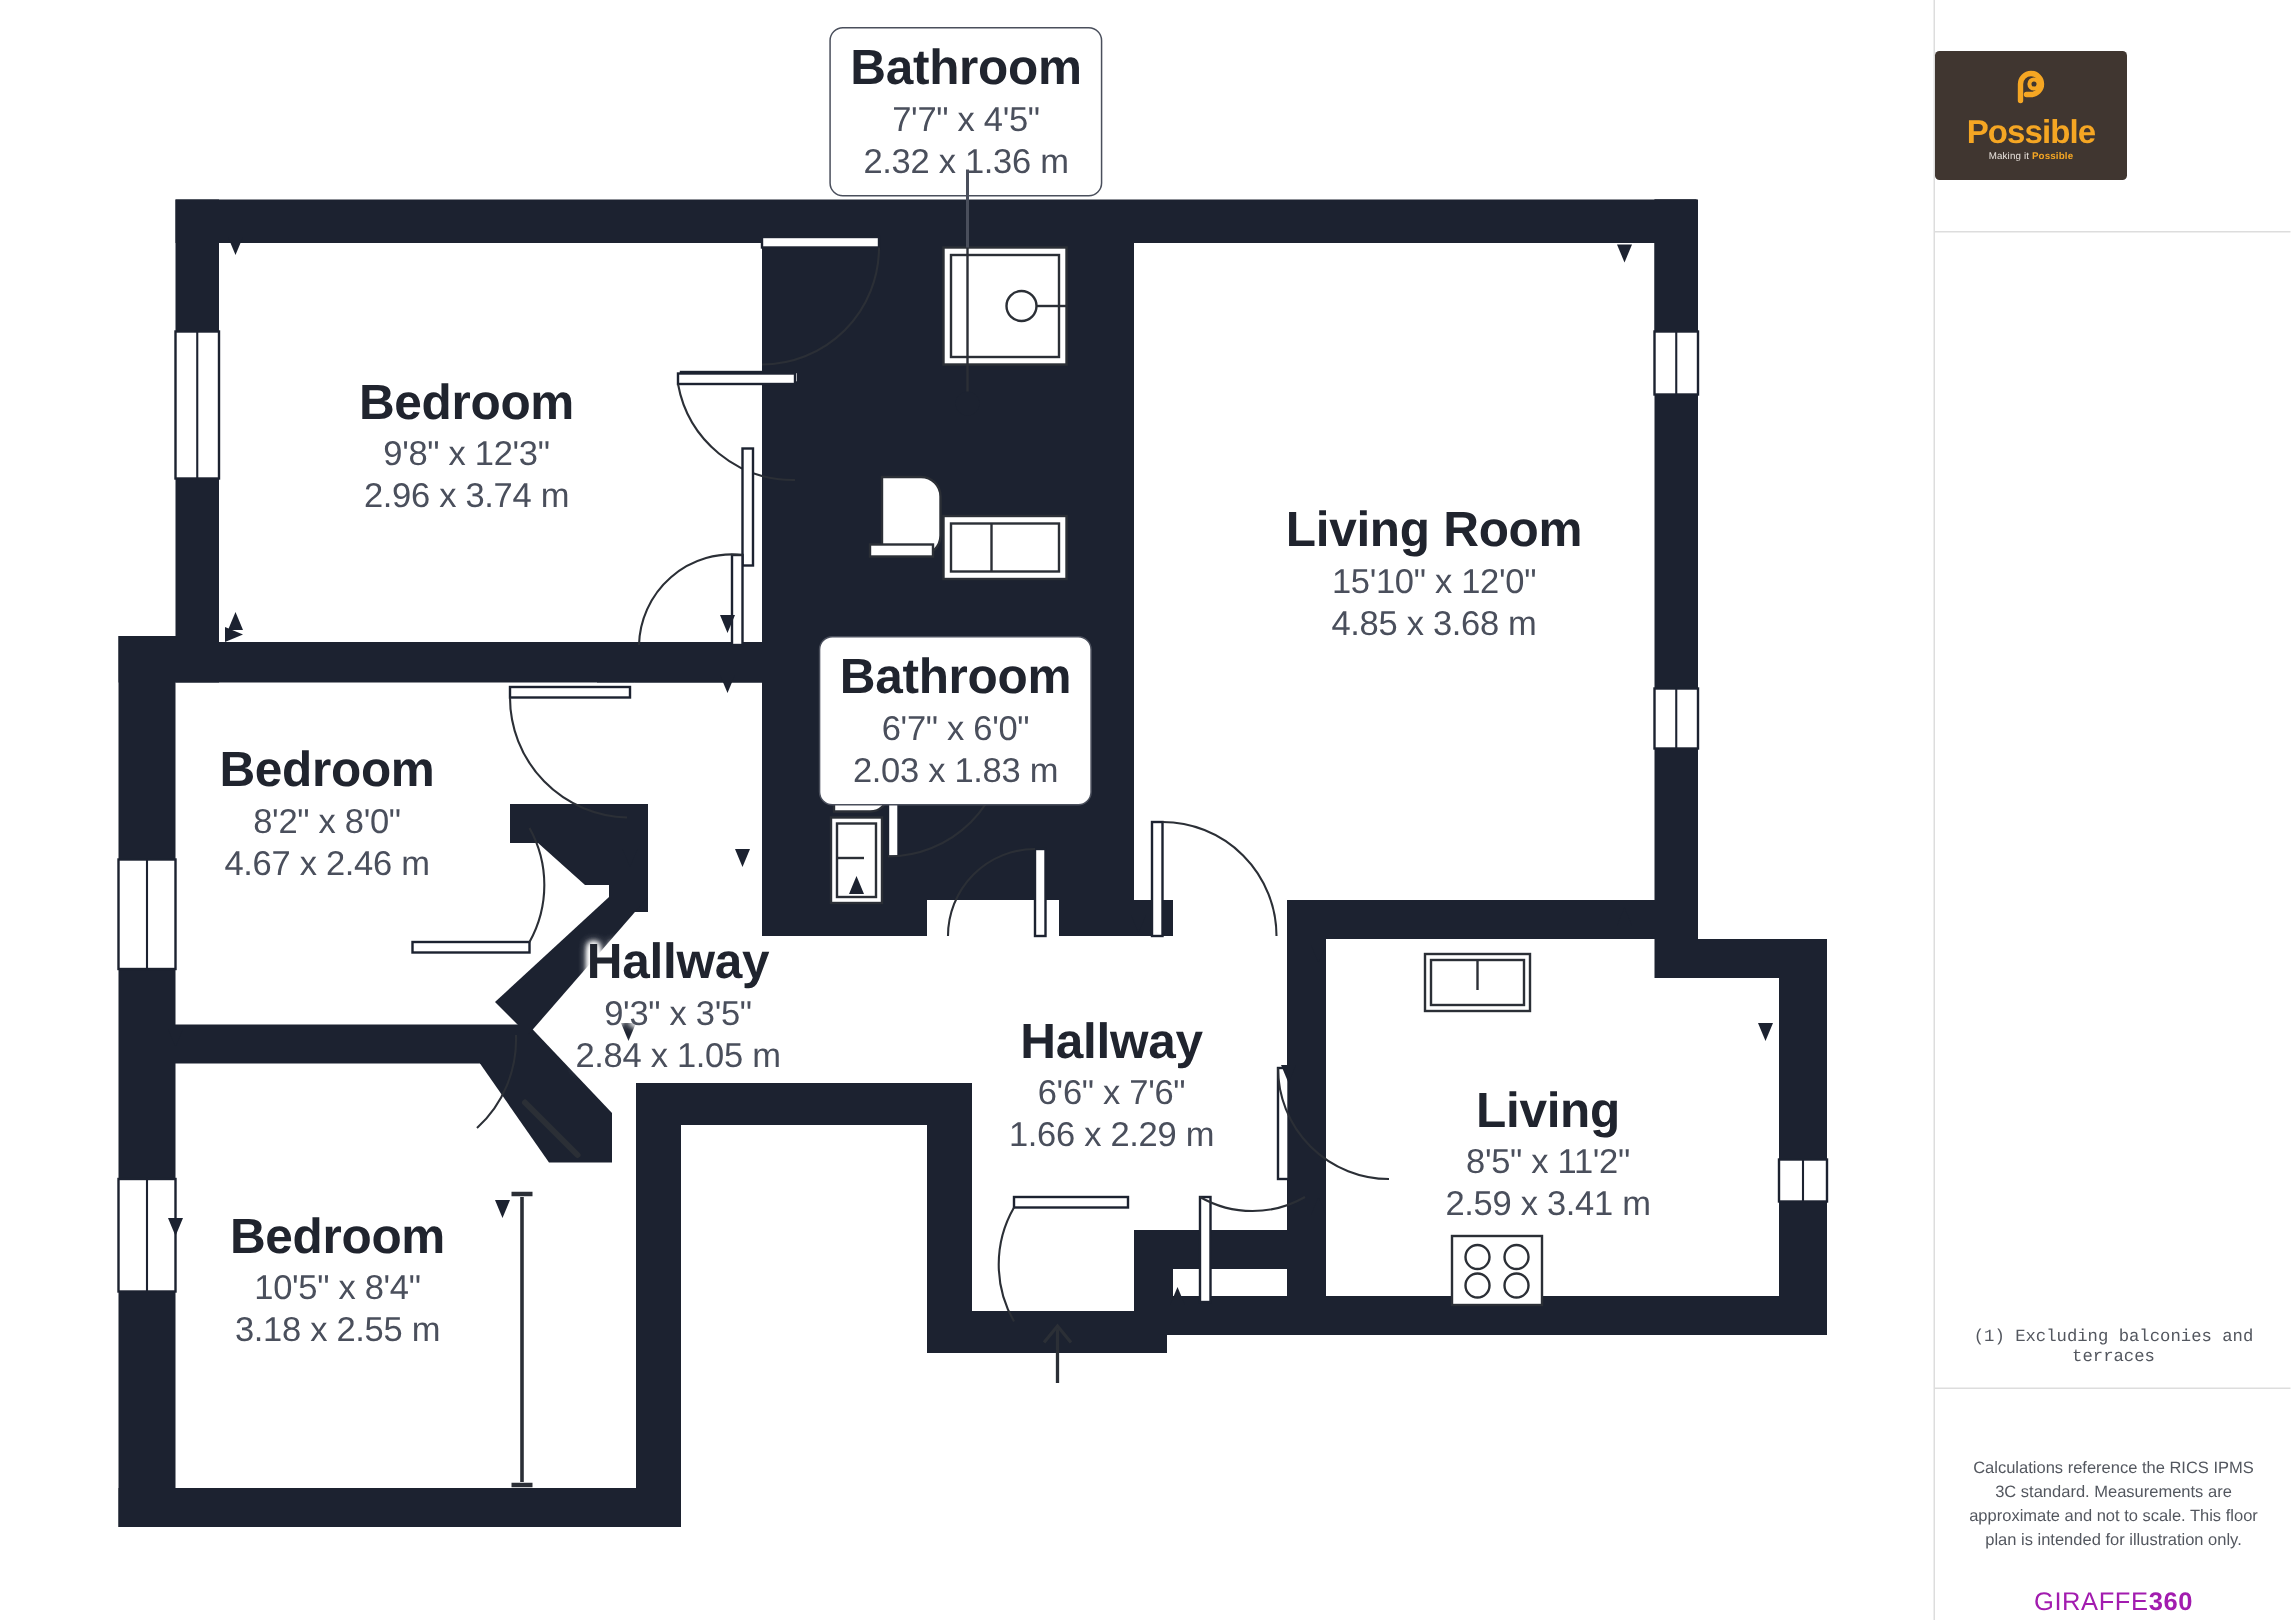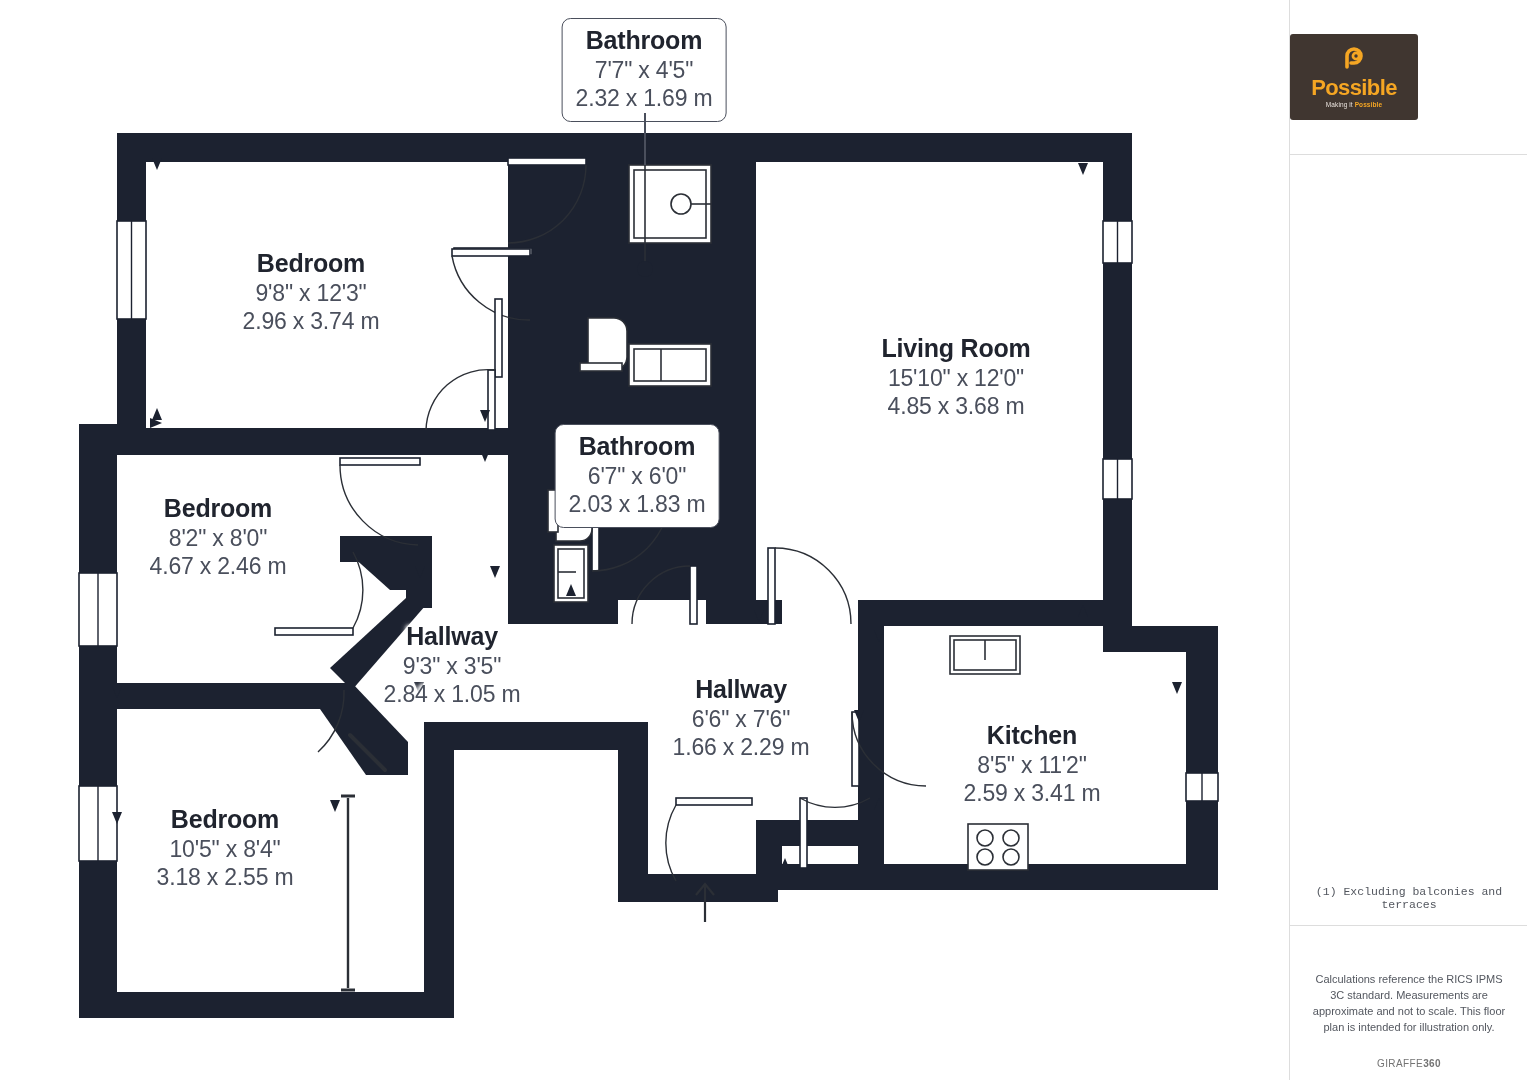--- a/index.html
+++ b/index.html
@@ -27,21 +27,21 @@
 
   
   .room-label {
     position: absolute;
     text-align: center;
     line-height: 1.22;
     white-space: nowrap;
     transform: translateX(-50%);
   }
   .room-label .rl-name {
-    font-size: 25px;
+    font-size: 33px;
     font-weight: bold;
     color: #20242e;
     letter-spacing: -0.2px;
   }
   .room-label .rl-imp,
   .room-label .rl-met {
     font-size: 23px;
     color: #4a4f5c;
     letter-spacing: -0.2px;
   }
@@ -124,21 +124,21 @@
   #footnote {
     font-size: 11.5px; color: #53575f; text-align: center; padding: 0 10px;
   }
 
   #sb-disc-cell { top: 926px; height: 154px; padding: 18px 18px 0 18px; }
   #disclaimer {
     font-size: 11px; color: #53575f; text-align: center; line-height: 1.45; margin-top: 28px;
   }
   #brand {
     margin-top: 22px; text-align: center;
-    font-size: 10px; color: #737373; letter-spacing: 0.4px;
+    font-size: 17px; color: #a21caf; letter-spacing: 0.4px;
   }
   #brand .b-strong { font-weight: bold; }
 </style>
 </head>
 <body>
 
 <div id="page">
 
   <div id="plan-area">
     <svg id="plan-svg" width="1289" height="1080" viewBox="0 0 1289 1080">
@@ -346,21 +346,21 @@
 
       <g stroke="#2b2f36" stroke-width="2.2" fill="none">
         <line x1="705" y1="922" x2="705" y2="886"></line>
         <polyline points="696,895 705,884 714,895"></polyline>
       </g>
     </svg>
 
     <div class="room-label boxed" style="left:644px; top:18px;">
       <div class="rl-name">Bathroom</div>
       <div class="rl-imp">7'7" x 4'5"</div>
-      <div class="rl-met">2.32 x 1.69 m</div>
+      <div class="rl-met">2.32 x 1.36 m</div>
     </div>
     <div class="leader" style="left:644px; top:113px; height:52px;"></div>
 
     <div class="room-label plain" style="left:311px; top:248px;">
       <div class="rl-name">Bedroom</div>
       <div class="rl-imp">9'8" x 12'3"</div>
       <div class="rl-met">2.96 x 3.74 m</div>
     </div>
 
     <div class="room-label plain" style="left:956px; top:333px;">
@@ -387,21 +387,21 @@
       <div class="rl-met">2.84 x 1.05 m</div>
     </div>
 
     <div class="room-label plain" style="left:741px; top:674px;">
       <div class="rl-name">Hallway</div>
       <div class="rl-imp">6'6" x 7'6"</div>
       <div class="rl-met">1.66 x 2.29 m</div>
     </div>
 
     <div class="room-label plain" style="left:1032px; top:720px;">
-      <div class="rl-name">Kitchen</div>
+      <div class="rl-name">Living</div>
       <div class="rl-imp">8'5" x 11'2"</div>
       <div class="rl-met">2.59 x 3.41 m</div>
     </div>
 
     <div class="room-label plain" style="left:225px; top:804px;">
       <div class="rl-name">Bedroom</div>
       <div class="rl-imp">10'5" x 8'4"</div>
       <div class="rl-met">3.18 x 2.55 m</div>
     </div>
   </div>

